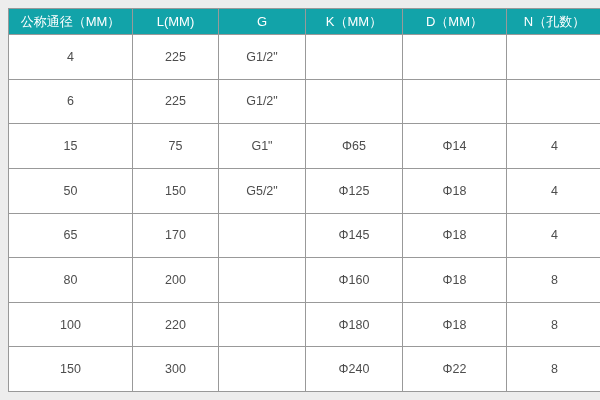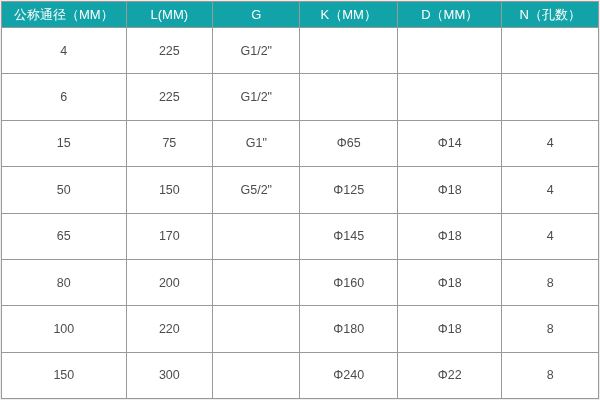--- a/index.html
+++ b/index.html
@@ -15,21 +15,21 @@
     width: 600px;
     height: 400px;
     background: var(--page-bg);
     font-family: "Liberation Sans", "DejaVu Sans", sans-serif;
     overflow: hidden;
   }
   .page {
     box-sizing: border-box;
     width: 600px;
     height: 400px;
-    padding: 1px;
+    padding: 8px;
   }
   table.spec {
     width: 100%;
     height: 100%;
     border-collapse: collapse;
     table-layout: fixed;
     background: var(--row-bg);
   }
   table.spec th, table.spec td {
     border: 1px solid var(--border);

